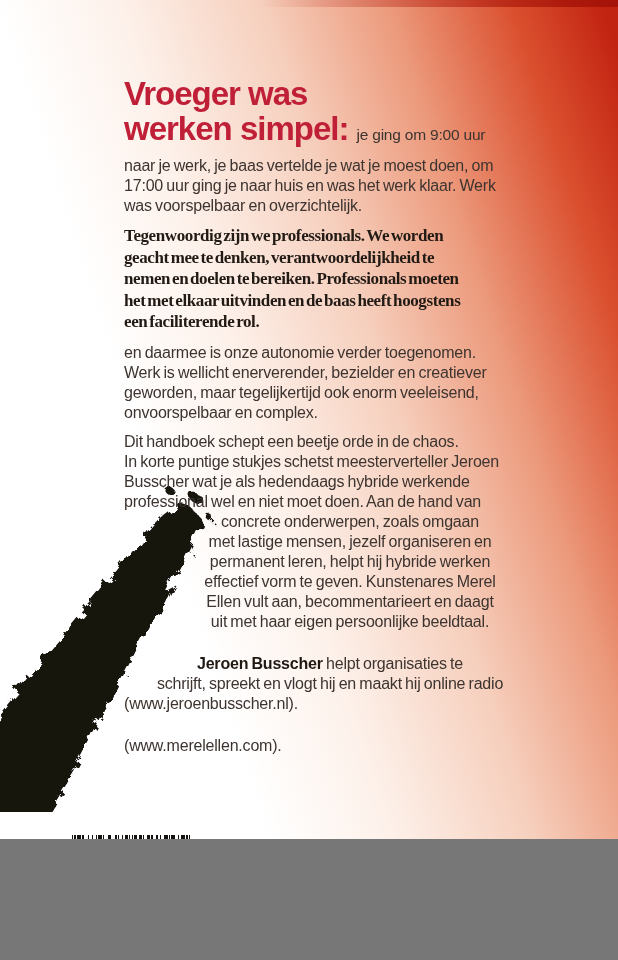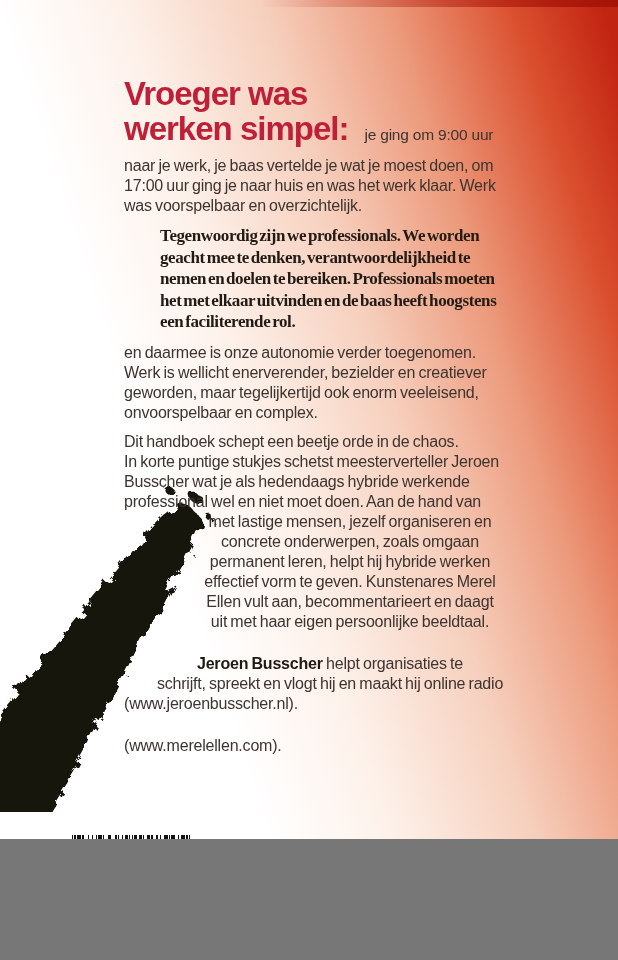--- a/index.html
+++ b/index.html
@@ -28,30 +28,30 @@
   }
   .headline{
     margin:0 0 4px 0;
     color:var(--headline-red,#c01f38);
     font-size:33px;line-height:35px;font-weight:bold;
     letter-spacing:-1px;
   }
   .headline .lead{
     color:var(--body-text,#3d3430);
     font-size:15.5px;font-weight:normal;letter-spacing:-0.2px;
-    margin-left:16px;
+    margin-left:8px;
   }
   .para{margin:0 0 9px 0;}
   .para .line{
     white-space:nowrap;
     font-size:16px;line-height:20px;
     letter-spacing:-0.2px;word-spacing:-1px;
     color:var(--body-text,#3d3430);
   }
-  .para.serif{margin-bottom:10px;margin-left:36px;}
+  .para.serif{margin-bottom:10px;}
   .para.serif .line{
     font-family:"Liberation Serif", serif;
     font-weight:bold;
     font-size:17px;line-height:21.5px;
     letter-spacing:-0.4px;word-spacing:-2px;
     color:var(--serif-text,#221a14);
   }
   .para .line.center{text-align:center;}
   .wrap-center{padding-left:70px;}
   .bio-top-gap{margin-top:22px;}
@@ -144,22 +144,22 @@
       <div class="line">geworden, maar tegelijkertijd ook enorm veeleisend,</div>
       <div class="line">onvoorspelbaar en complex.</div>
     </div>
 
     <div class="para">
       <div class="line">Dit handboek schept een beetje orde in de chaos.</div>
       <div class="line">In korte puntige stukjes schetst meesterverteller Jeroen</div>
       <div class="line">Busscher wat je als hedendaags hybride werkende</div>
       <div class="line">professional wel en niet moet doen. Aan de hand van</div>
       <div class="wrap-center">
+        <div class="line center">concrete onderwerpen, zoals omgaan</div>
         <div class="line center">met lastige mensen, jezelf organiseren en</div>
-        <div class="line center">concrete onderwerpen, zoals omgaan</div>
         <div class="line center">permanent leren, helpt hij hybride werken</div>
         <div class="line center">effectief vorm te geven. Kunstenares Merel</div>
         <div class="line center">Ellen vult aan, becommentarieert en daagt</div>
         <div class="line center">uit met haar eigen persoonlijke beeldtaal.</div>
       </div>
     </div>
 
     <div class="para bio bio-top-gap">
       <div class="line center"><span class="bold-name">Jeroen Busscher</span><span> helpt organisaties te</span></div>
       <div class="line center">schrijft, spreekt en vlogt hij en maakt hij online radio</div>

